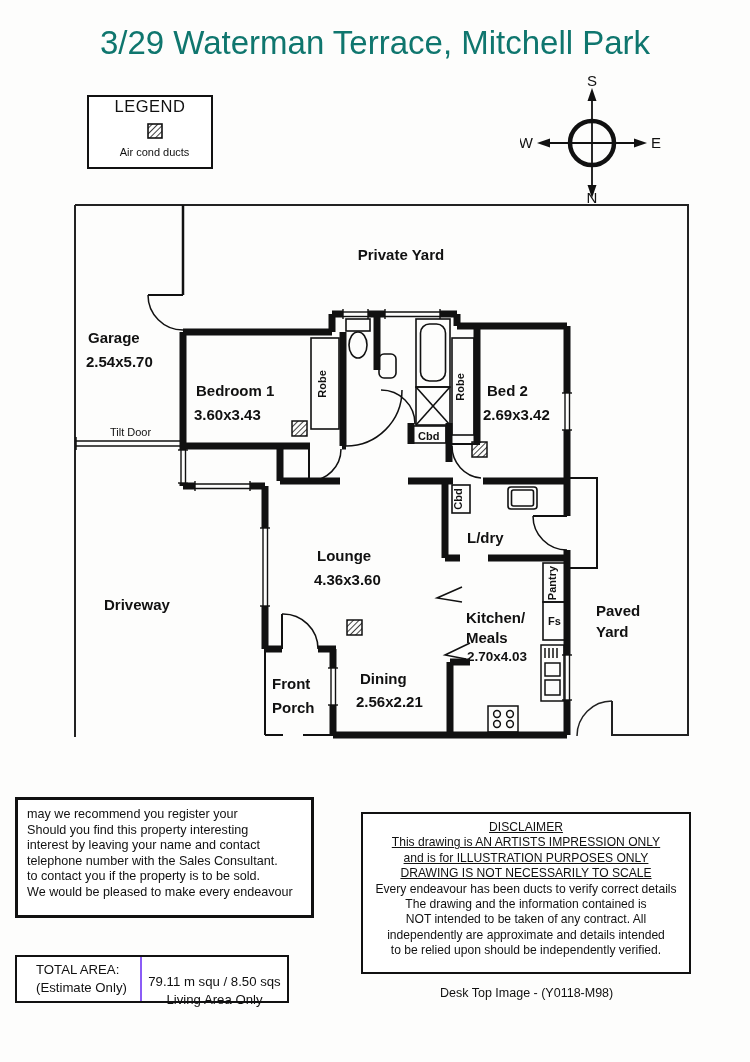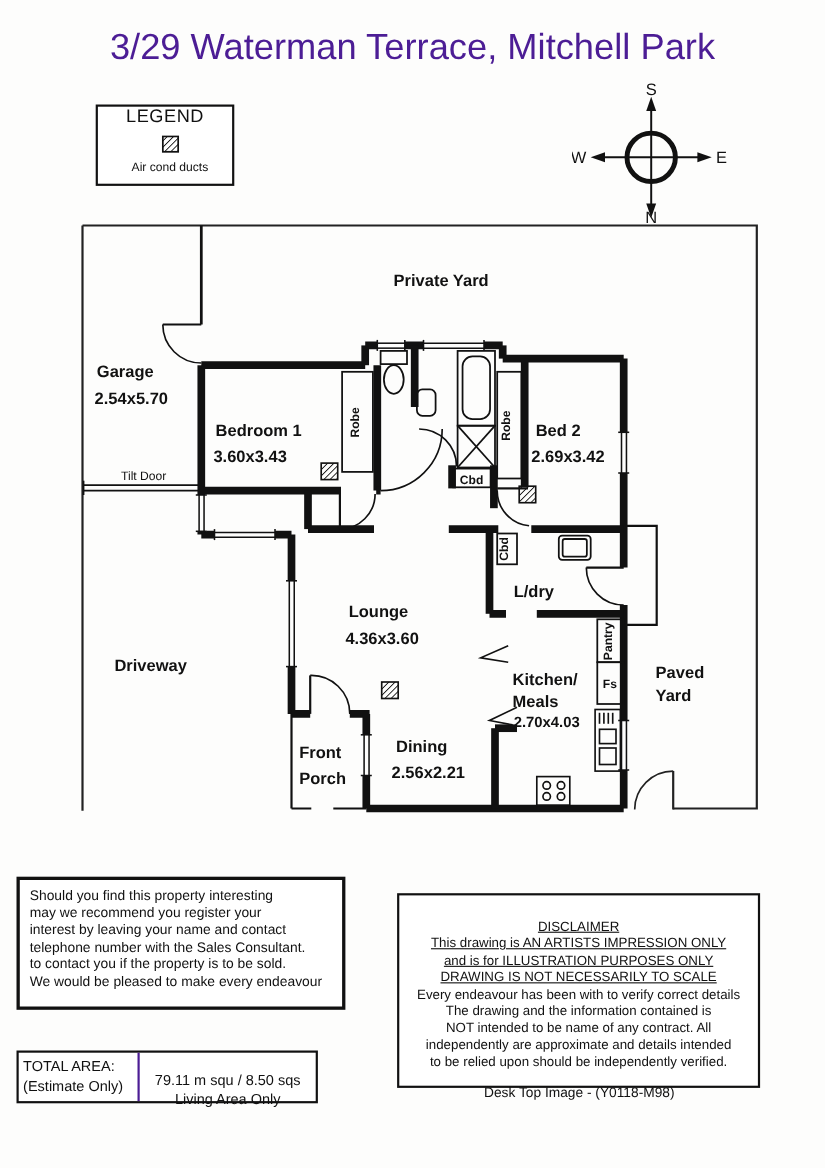--- a/index.html
+++ b/index.html
@@ -3,46 +3,46 @@
 <meta charset="utf-8">
 <style>
   html,body{margin:0;padding:0;background:#e8e8e6;}
   .page{
     position:relative;width:750px;height:1062px;margin:0 auto;
     background:#fdfdfc;overflow:hidden;
     font-family:"Liberation Sans","DejaVu Sans",sans-serif;color:#111;
   }
   .title{
     position:absolute;left:0;top:24px;width:750px;text-align:center;
-    font-size:33px;font-weight:400;letter-spacing:0px;color:#4c1d95;
+    font-size:33px;font-weight:400;letter-spacing:0px;color:#0f766e;
   }
   .legend-box{
     position:absolute;left:87px;top:95px;width:122px;height:70px;
     border:2.5px solid #111;background:#fff;
   }
   .legend-title{font-size:16.5px;font-weight:400;text-align:center;letter-spacing:.5px;}
   .legend-row{display:flex;align-items:center;gap:7px;margin:7px 0 0 9px;flex-direction:column;}
   .legend-row span.lbl{font-size:11px;}
   .abs{position:absolute;}
   .notice-box{
     position:absolute;left:15px;top:797px;width:278px;height:108px;
     border:3.5px solid #111;background:#fff;padding:7px 6px 0 9px;
   }
   .notice-box div{font-size:12.6px;line-height:15.6px;white-space:nowrap;}
   .area-table{
     position:absolute;left:15px;top:955px;width:270px;height:44px;
     border:2px solid #111;background:#fff;display:flex;
   }
-  .area-left{width:104px;border-right:2px solid #4c1d95;padding:4px 0 0 4px;}
+  .area-left{width:104px;border-right:2px solid #8b5cf6;padding:4px 0 0 19px;}
   .area-left div{font-size:13.2px;line-height:18px;white-space:nowrap;}
   .area-right{flex:1;text-align:center;padding-top:16px;}
   .area-right div{font-size:13.2px;line-height:18px;white-space:nowrap;}
   .disclaimer-box{
     position:absolute;left:361px;top:812px;width:326px;height:152px;
-    border:2px solid #111;background:#fff;text-align:center;padding-top:21px;
+    border:2px solid #111;background:#fff;text-align:center;padding-top:6px;
   }
   .disclaimer-box div{font-size:12.1px;line-height:15.4px;white-space:nowrap;}
   .disclaimer-box div.u{text-decoration:underline;}
   .footer-note{
     position:absolute;left:440px;top:986px;width:250px;
     font-size:12.5px;
   }
   svg text{fill:#111;}
   text.room{font-size:15px;font-weight:bold;}
   text.small{font-size:11px;font-weight:600;}
@@ -336,22 +336,22 @@
       <text class="small" text-anchor="middle" transform="rotate(-90 326,384)" x="326" y="384">Robe</text>
       <text class="small" text-anchor="middle" transform="rotate(-90 464,387)" x="464" y="387">Robe</text>
       <text class="small" x="418" y="440">Cbd</text>
       <text class="small" text-anchor="middle" transform="rotate(-90 462,499)" x="462" y="499">Cbd</text>
       <text class="small" text-anchor="middle" transform="rotate(-90 556,583)" x="556" y="583">Pantry</text>
       <text class="small" x="548" y="625">Fs</text>
     </g>
   </svg>
 
   <div class="notice-box">
+    <div>may we recommend you register your</div>
     <div>Should you find this property interesting</div>
-    <div>may we recommend you register your</div>
     <div>interest by leaving your name and contact</div>
     <div>telephone number with the Sales Consultant.</div>
     <div>to contact you if the property is to be sold.</div>
     <div>We would be pleased to make every endeavour</div>
   </div>
 
   <div class="area-table">
     <div class="area-left">
       <div>TOTAL AREA:</div>
       <div>(Estimate Only)</div>
@@ -360,22 +360,22 @@
       <div>79.11 m squ /  8.50 sqs</div>
       <div>Living Area Only</div>
     </div>
   </div>
 
   <div class="disclaimer-box">
     <div class="u">DISCLAIMER</div>
     <div class="u">This drawing is AN ARTISTS IMPRESSION ONLY</div>
     <div class="u">and is for ILLUSTRATION PURPOSES ONLY</div>
     <div class="u">DRAWING IS NOT NECESSARILY TO SCALE</div>
-    <div>Every endeavour has been with to verify correct details</div>
+    <div>Every endeavour has been ducts to verify correct details</div>
     <div>The drawing and the information contained is</div>
-    <div>NOT intended to be name of any contract. All</div>
+    <div>NOT intended to be taken of any contract. All</div>
     <div>independently are approximate and details intended</div>
     <div>to be relied upon should be independently verified.</div>
   </div>
 
   <div class="footer-note">Desk Top Image - (Y0118-M98)</div>
 
 </div>
 
 </body></html>

